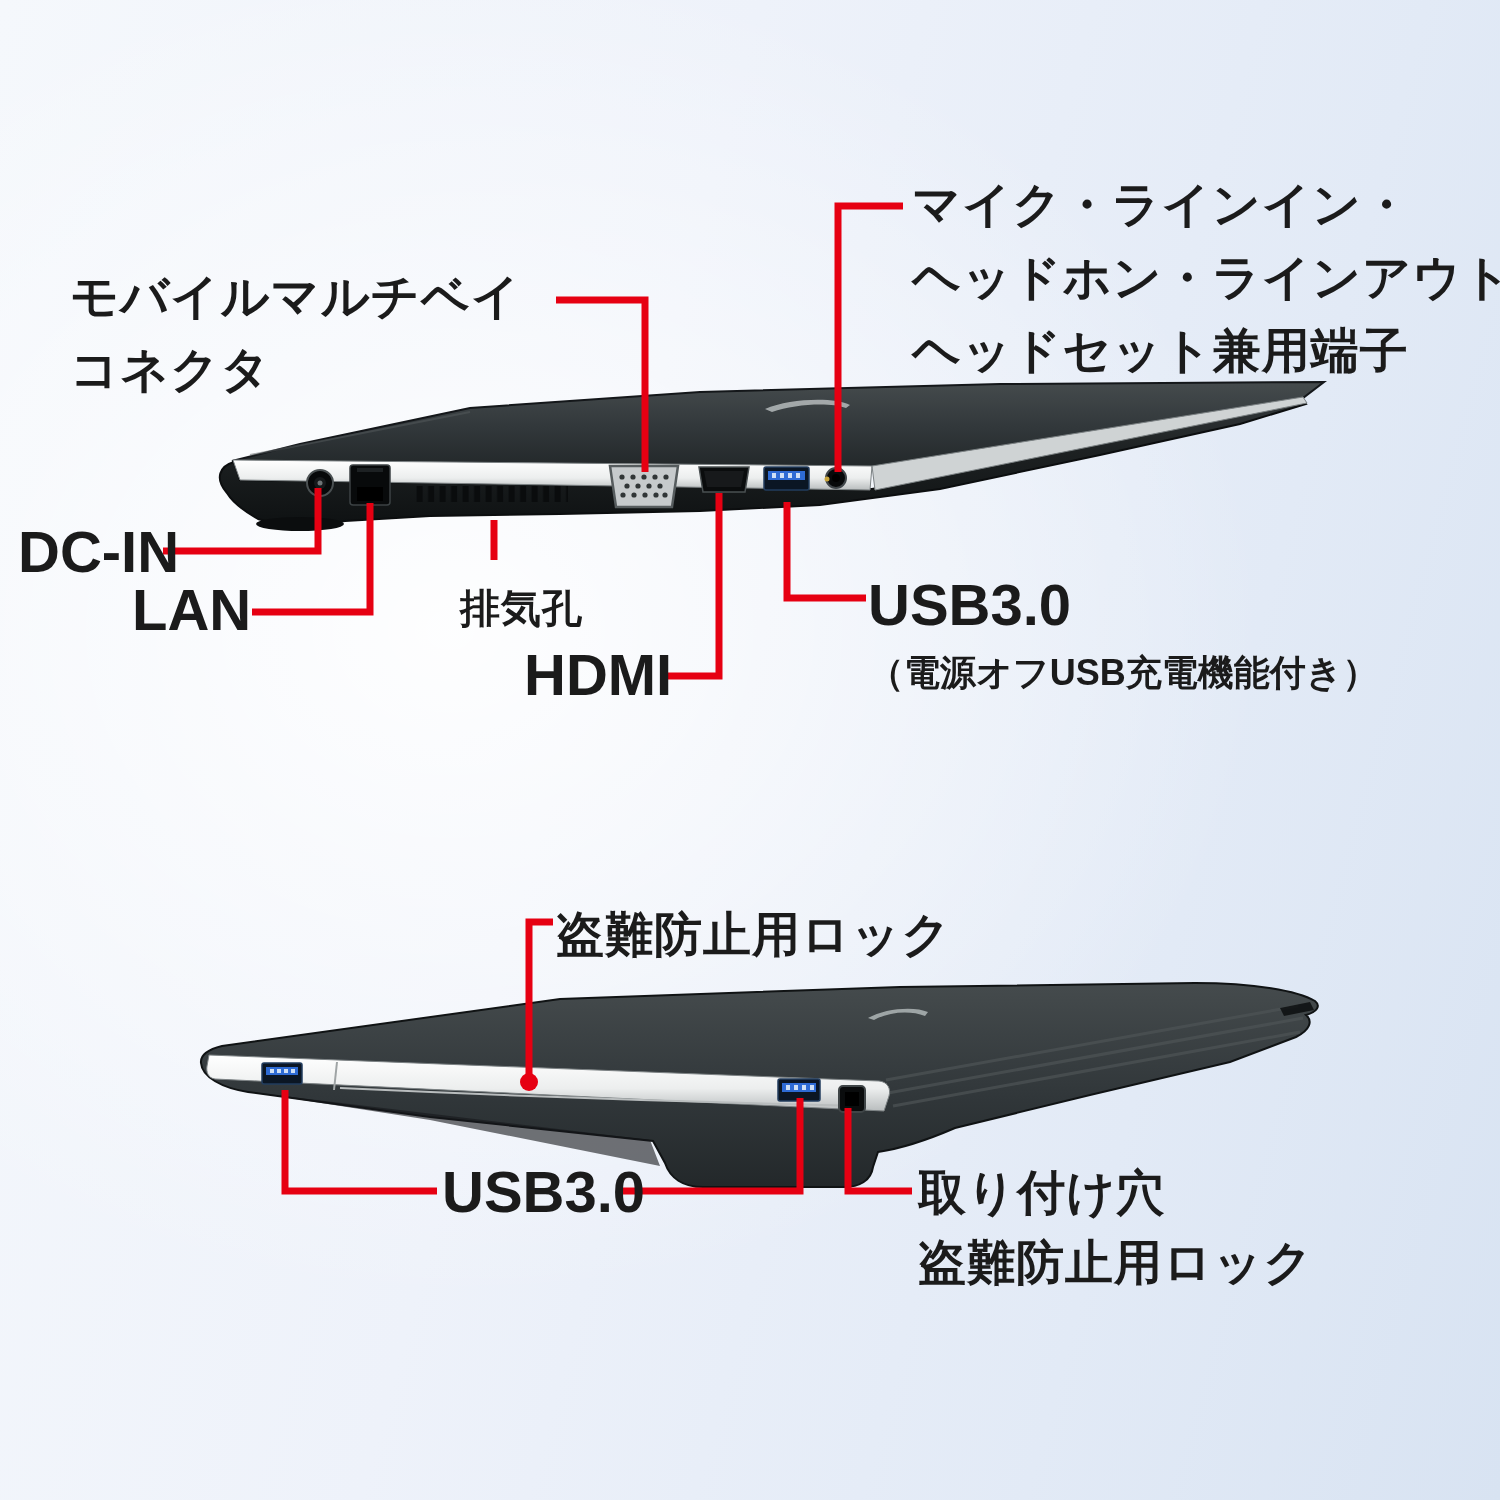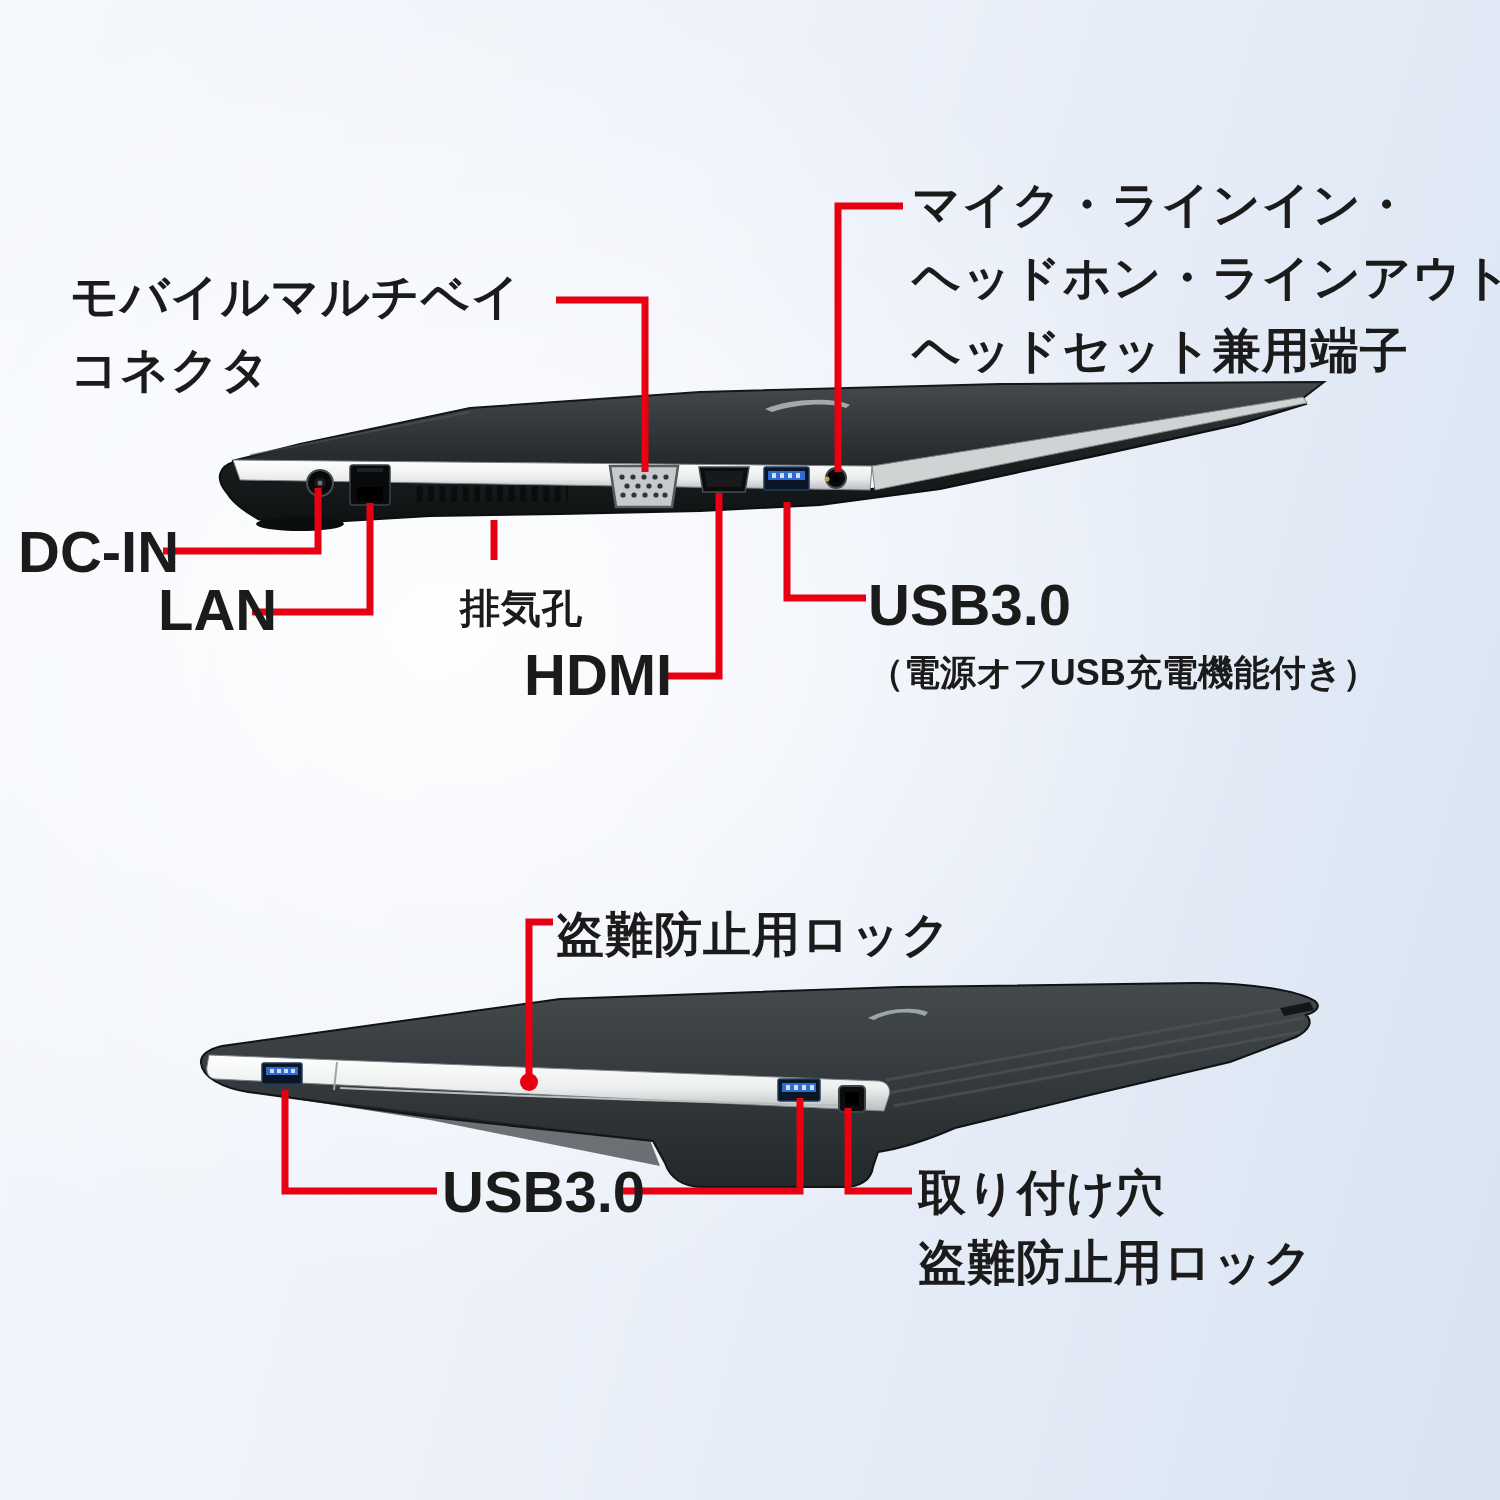--- a/index.html
+++ b/index.html
@@ -14,21 +14,21 @@
   }
   svg.art{position:absolute;left:0;top:0;width:1500px;height:1500px;}
   .callout{fill:none;stroke:var(--accent);stroke-width:7;}
   .callout-dot{fill:var(--accent);}
   .lbl{position:absolute;color:var(--ink);font-weight:600;white-space:nowrap;}
   .cjk{font-size:48px;line-height:73px;letter-spacing:1px;}
   .latin{font-size:58px;line-height:60px;letter-spacing:0;}
   #lbl-analog{left:70px;top:260px;}
   #lbl-audio{left:912px;top:168px;}
   #lbl-dcin{left:18px;top:522px;}
-  #lbl-lan{left:158px;top:580px;text-align:right;}
+  #lbl-lan{left:132px;top:580px;text-align:right;}
   #lbl-vent{left:460px;top:572px;font-size:40px;}
   #lbl-hdmi{left:524px;top:645px;text-align:center;}
   #lbl-usb-top{left:868px;top:570px;}
   #lbl-usb-top .l1{font-size:58px;line-height:70px;}
   #lbl-usb-top .l2{font-size:36px;line-height:66px;letter-spacing:0;}
   #lbl-bay{left:556px;top:898px;}
   #lbl-usb-bottom{left:442px;top:1162px;}
   #lbl-lock{left:918px;top:1158px;line-height:70px;}
 </style>
 </head>

